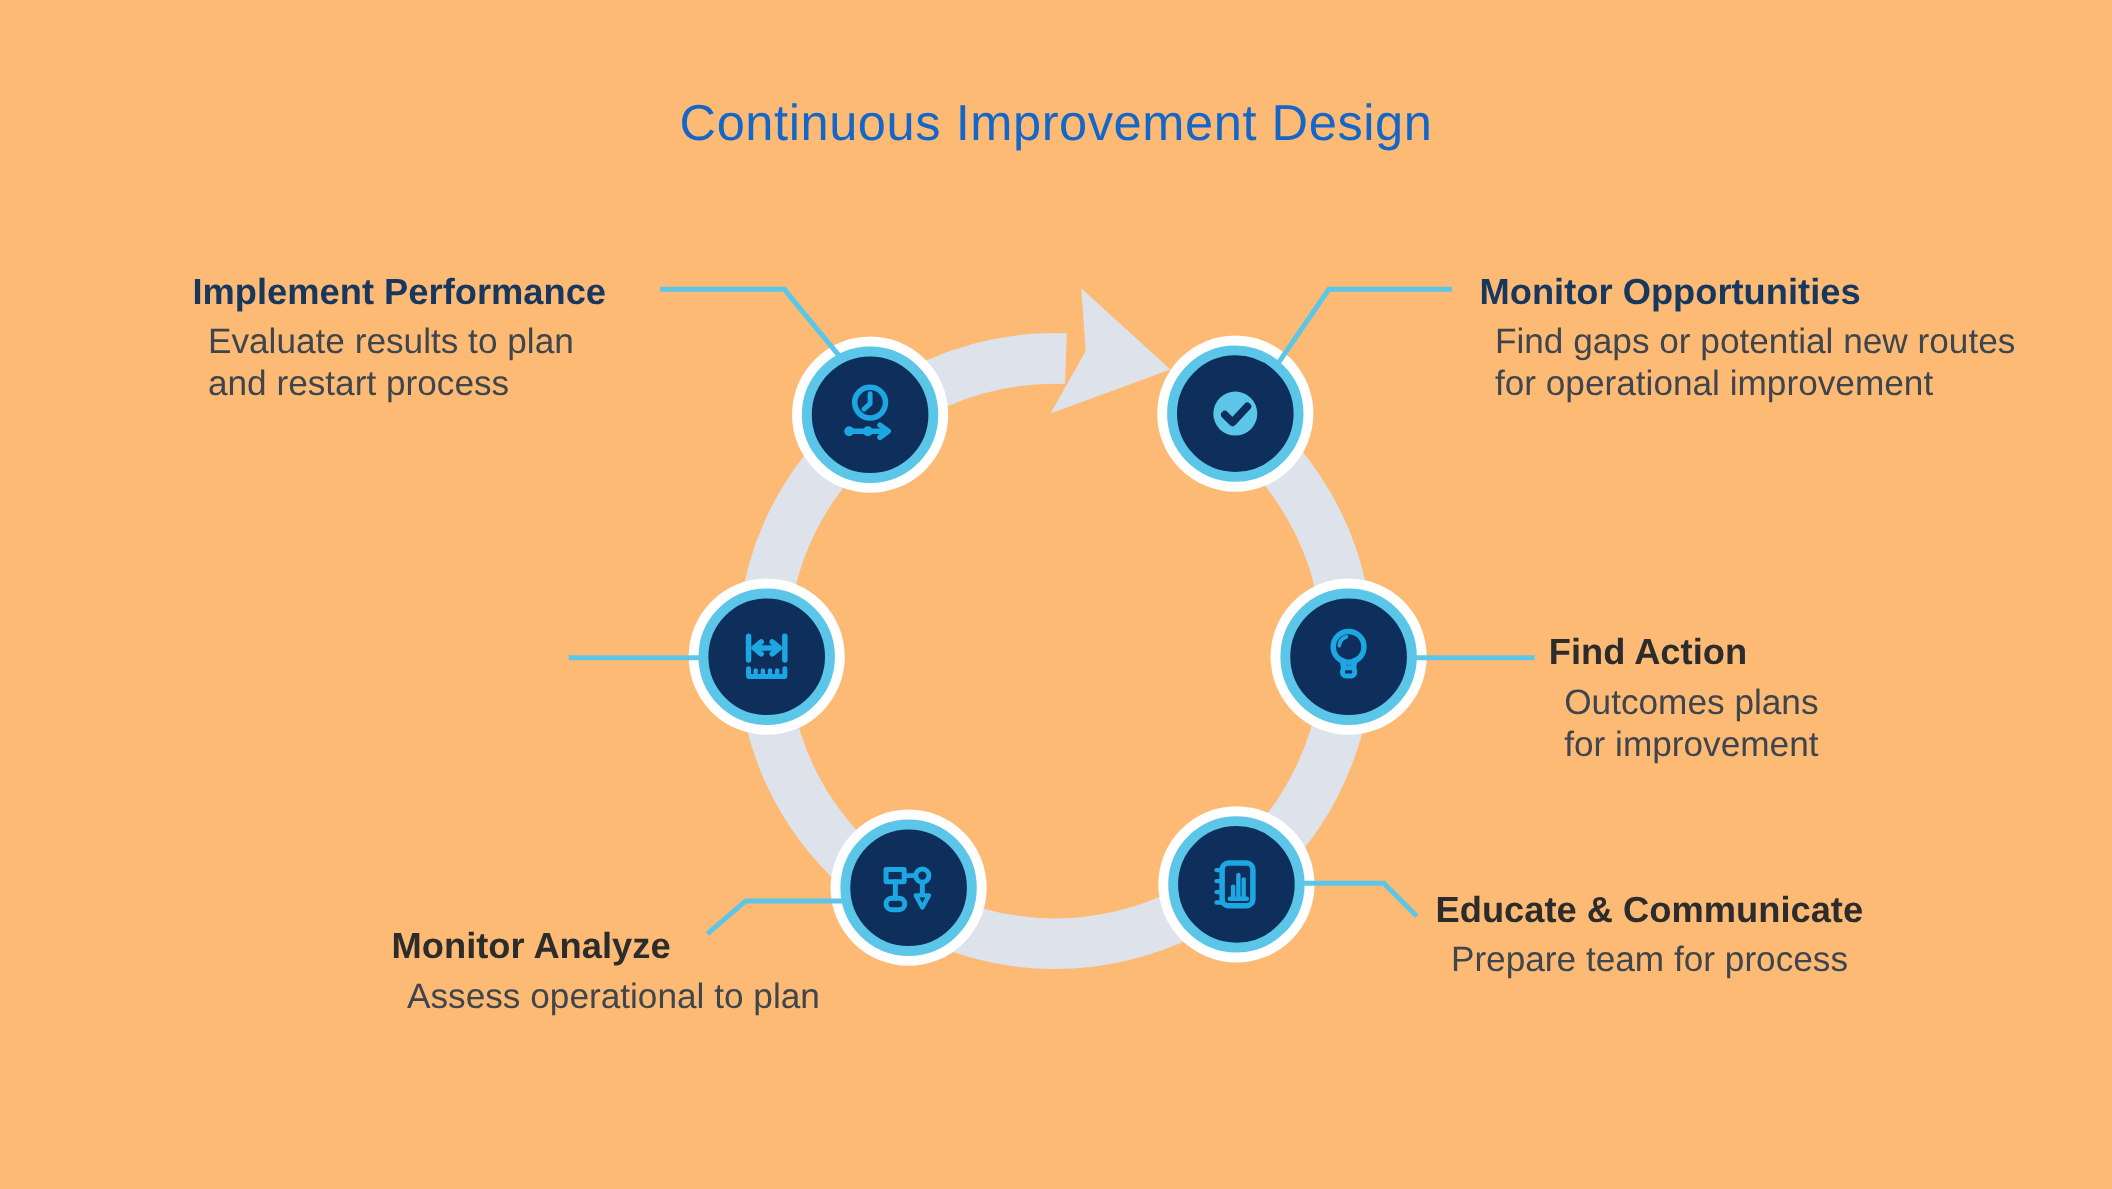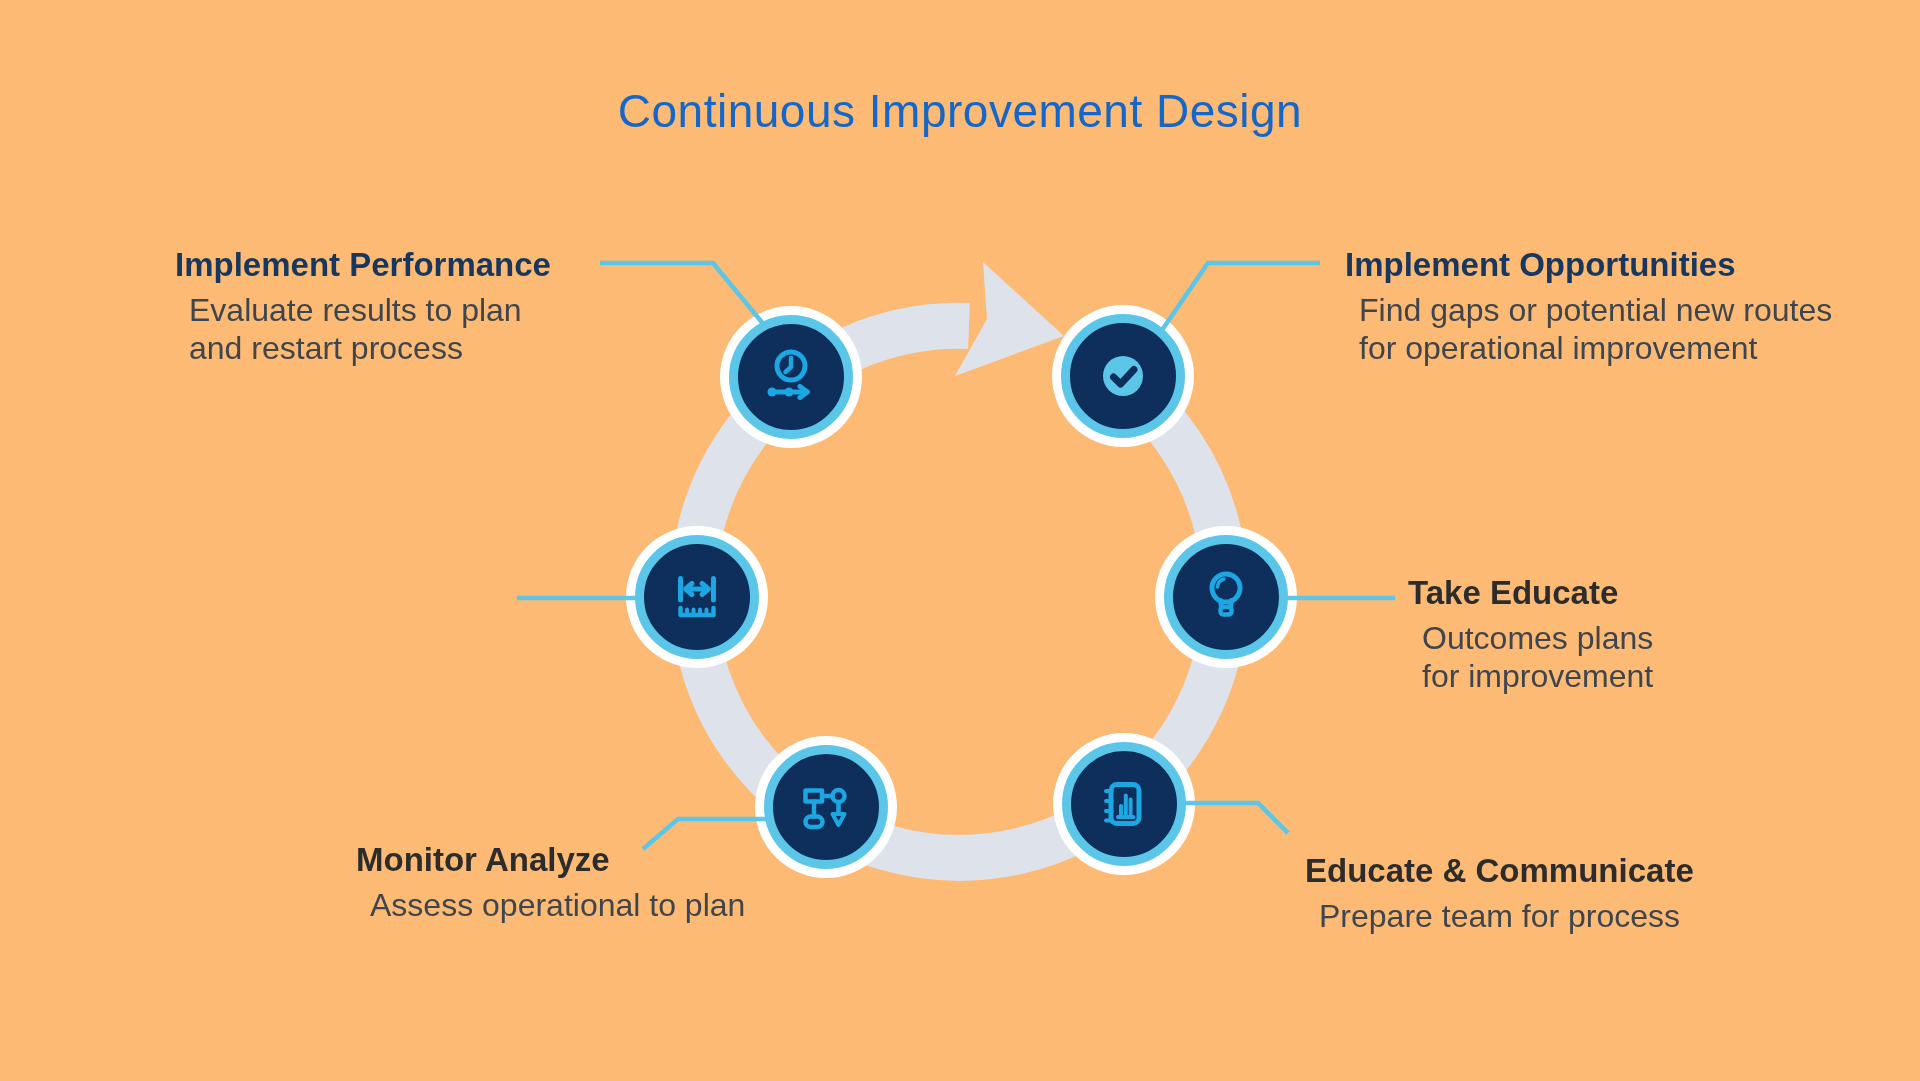--- a/index.html
+++ b/index.html
@@ -70,21 +70,21 @@
     font-size: 32px;
     line-height: 38px;
     color: #3F454D;
     white-space: pre-line;
   }
   .label-benchmark { left: 175px;  top: 246px; }
   .label-identify  { left: 1345px; top: 246px; }
   .label-analyze   { left: 197px;  top: 574px; }
   .label-take      { left: 1408px; top: 574px; }
   .label-monitor   { left: 356px;  top: 841px; }
-  .label-educate   { left: 1305px; top: 808px; margin-top: 44px; }
+  .label-educate   { left: 1305px; top: 808px; }
 </style>
 </head>
 <body>
 
 <div class="canvas">
 
   <svg class="bg-svg" viewBox="0 0 1920 1081">
 
     <path d="M 1093 362 A 266 266 0 1 1 969 326" fill="none" stroke="#DDE2EB" stroke-width="46"></path>
 
@@ -111,28 +111,28 @@
 
   <div class="page-title">Continuous Improvement Design</div>
 
   <div class="step-label label-benchmark">
     <div class="step-heading navy">Implement Performance</div>
     <div class="step-desc">Evaluate results to plan
 and restart process</div>
   </div>
 
   <div class="step-label label-identify">
-    <div class="step-heading navy">Implement Opportunities</div>
+    <div class="step-heading navy">Monitor Opportunities</div>
     <div class="step-desc">Find gaps or potential new routes
 for operational improvement</div>
   </div>
 
 
   <div class="step-label label-take">
-    <div class="step-heading dark">Take Educate</div>
+    <div class="step-heading dark">Find Action</div>
     <div class="step-desc">Outcomes plans
 for improvement</div>
   </div>
 
   <div class="step-label label-monitor">
     <div class="step-heading dark">Monitor Analyze</div>
     <div class="step-desc">Assess operational to plan</div>
   </div>
 
   <div class="step-label label-educate">

